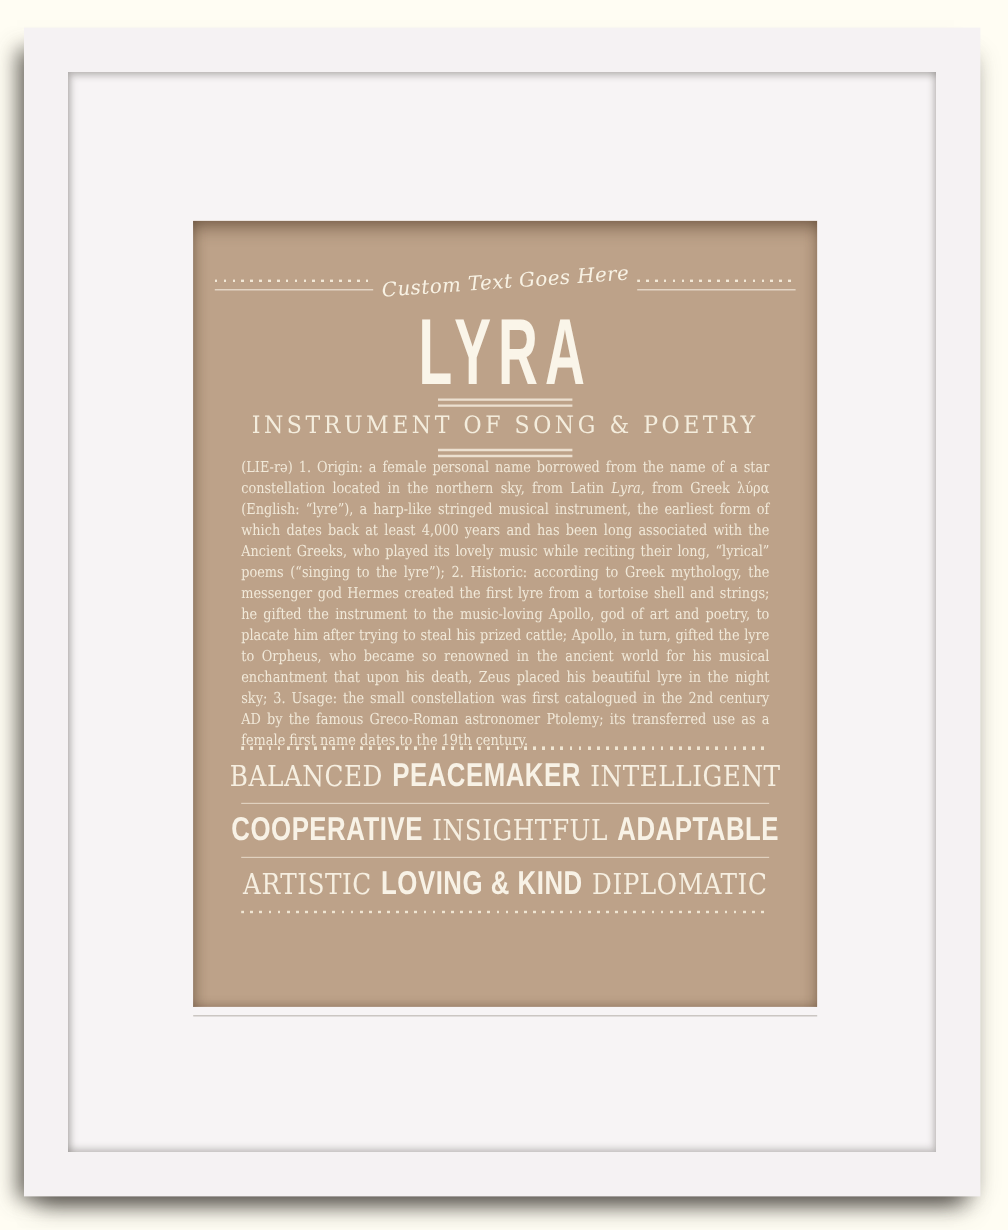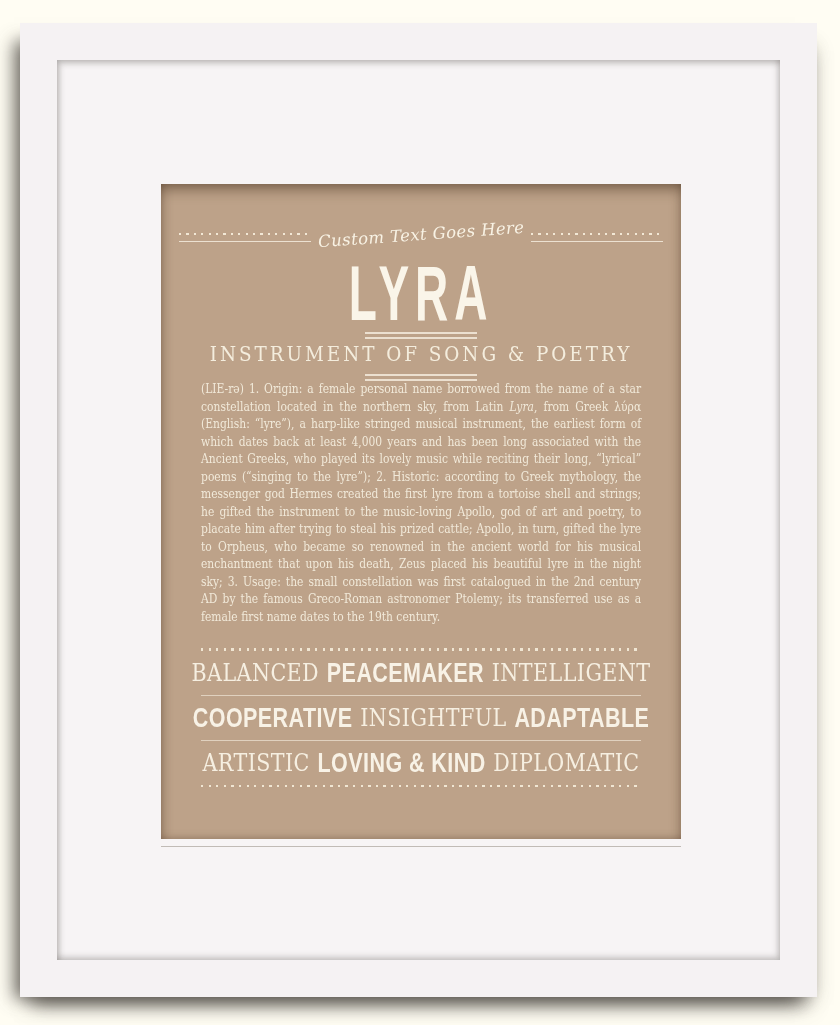--- a/index.html
+++ b/index.html
@@ -112,21 +112,21 @@
     font-family: "DejaVu Serif", serif;
     font-size: 12.6px; line-height: 17.5px;
     text-align: justify;
     color: #f1e9d9;
     transform: scaleX(.853);
     transform-origin: left top;
   }
   .body-text i { font-style: italic; }
 
   
-  .traits { position: absolute; top: 464px; left: 40px; right: 40px; }
+  .traits { position: absolute; top: 438px; left: 40px; right: 40px; }
   .dots-line {
     height: 2.6px;
     background: repeating-linear-gradient(90deg, #f0e6d3 0 2.3px, transparent 2.3px 7.6px);
   }
   .hr-line { height: 1px; background: rgba(247,240,226,.6); }
   .trait-row {
     height: 44px;
     display: flex; align-items: center; justify-content: center;
     gap: 9px;
     white-space: nowrap;

